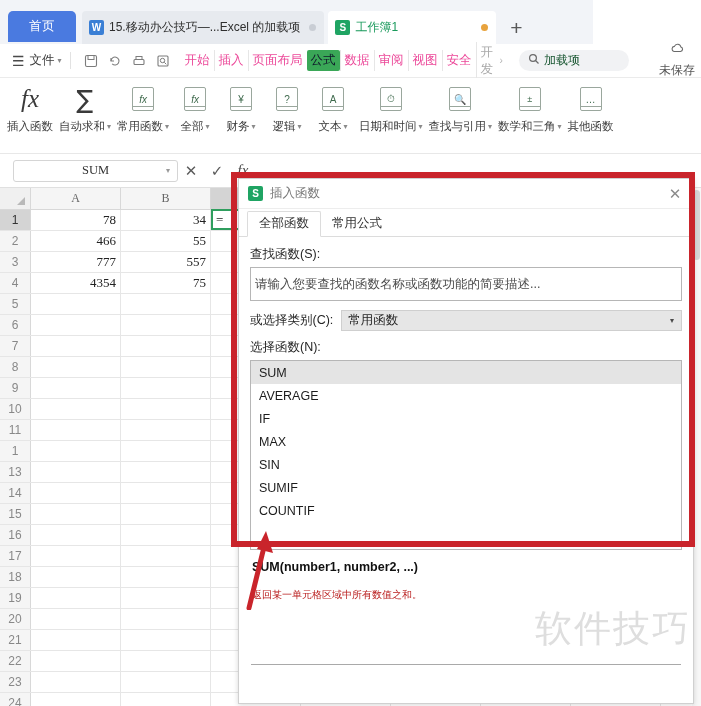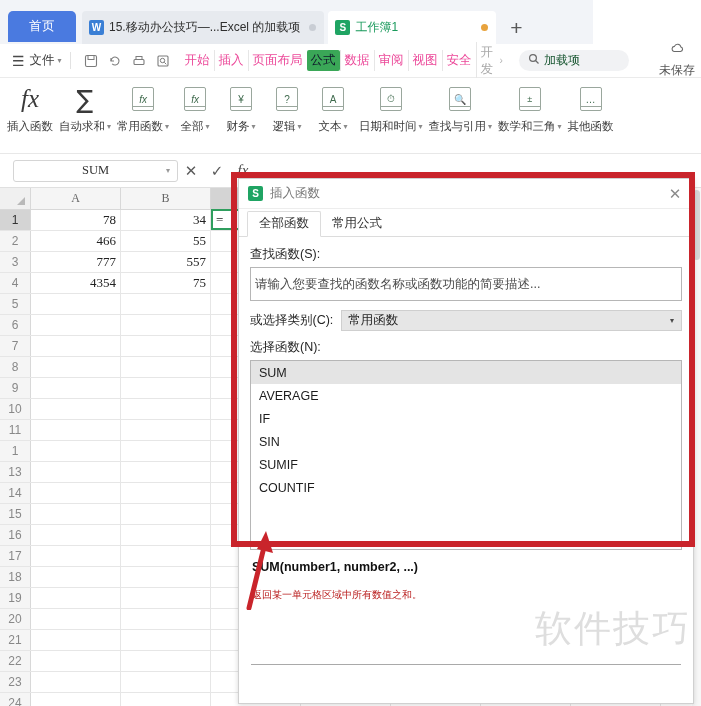--- a/index.html
+++ b/index.html
@@ -707,20 +707,21 @@
         <span class="fselect">
           <span>常用函数</span>
           <span class="sc">▾</span>
         </span>
       </div>
       <div class="flabel">选择函数(N):</div>
       <div class="flist" id="function-list">
           <div class="fitem sel">SUM</div>
           <div class="fitem">AVERAGE</div>
           <div class="fitem">IF</div>
+          <div class="fitem">MAX</div>
           <div class="fitem">SIN</div>
           <div class="fitem">SUMIF</div>
           <div class="fitem">COUNTIF</div>
         </div>
       <div class="fdesc-name">SUM(number1, number2, ...)</div>
       <div class="fdesc-text">返回某一单元格区域中所有数值之和。</div>
     </div>
     <div class="dlg-rule"></div>
   </div>
 

